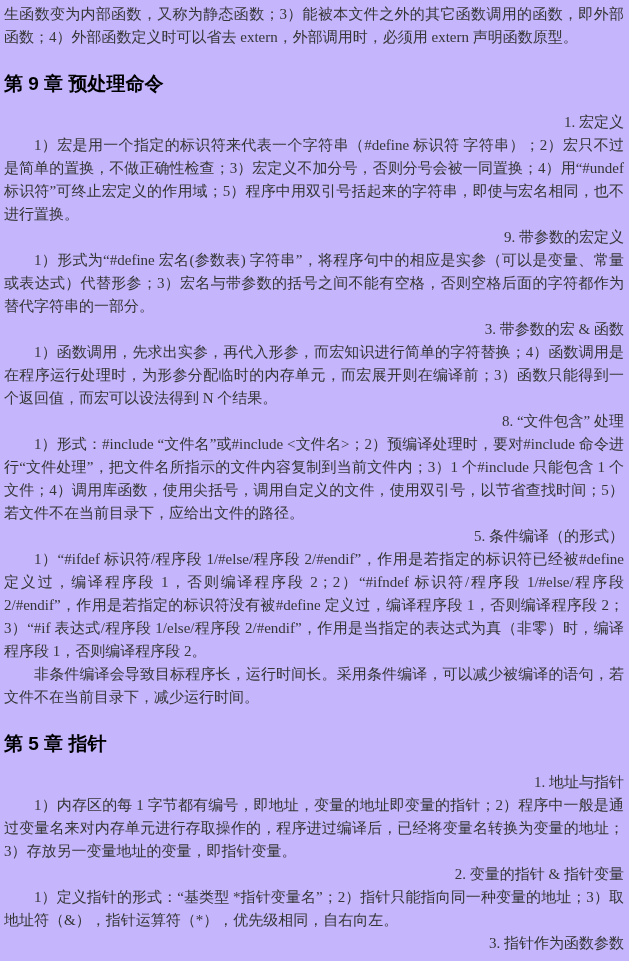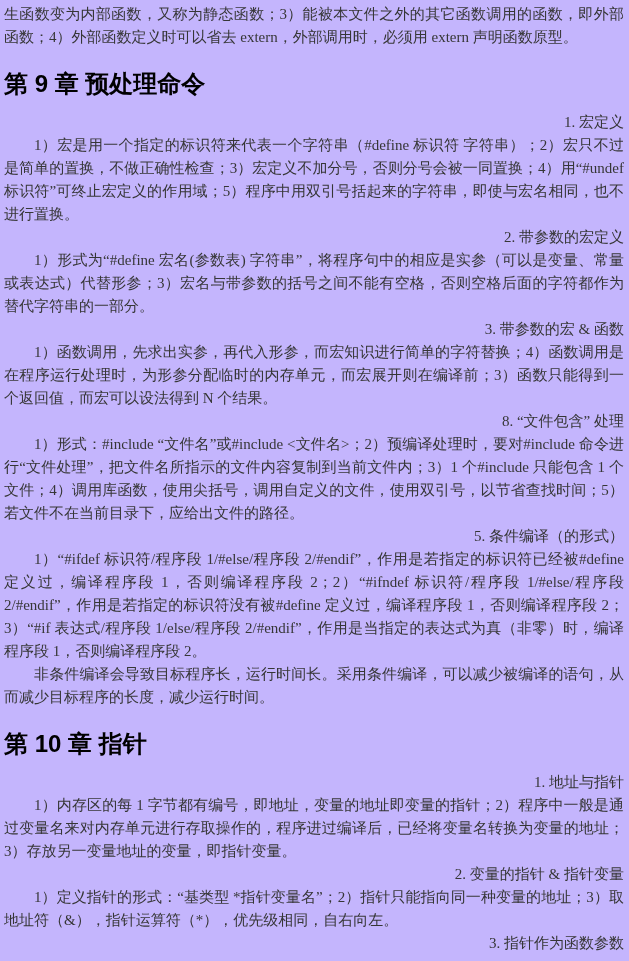--- a/index.html
+++ b/index.html
@@ -30,55 +30,55 @@
   }
   p.section-heading {
     margin: 0;
     font-size: 15px;
     line-height: 23px;
     text-indent: 2em;
     text-align: right;
   }
   h1.chapter-title {
     font-family: "Liberation Sans", sans-serif;
-    font-size: 24px;
+    font-size: 19px;
     line-height: 30px;
     font-weight: 700;
     color: #000000;
     margin: 20px 0 12px 0;
     text-align: left;
   }
 </style>
 </head>
 <body>
 
 <div class="page">
 
   <p class="body-text">生函数变为内部函数，又称为静态函数；3）能被本文件之外的其它函数调用的函数，即外部函数；4）外部函数定义时可以省去 extern，外部调用时，必须用 extern 声明函数原型。</p>
 
   <h1 class="chapter-title">第 9 章 预处理命令</h1>
 
   <p class="section-heading">1. 宏定义</p>
   <p class="body-text indent">1）宏是用一个指定的标识符来代表一个字符串（#define 标识符 字符串）；2）宏只不过是简单的置换，不做正确性检查；3）宏定义不加分号，否则分号会被一同置换；4）用“#undef 标识符”可终止宏定义的作用域；5）程序中用双引号括起来的字符串，即使与宏名相同，也不进行置换。</p>
 
-  <p class="section-heading">2. 带参数的宏定义</p>
+  <p class="section-heading">9. 带参数的宏定义</p>
   <p class="body-text indent">1）形式为“#define 宏名(参数表) 字符串”，将程序句中的相应是实参（可以是变量、常量或表达式）代替形参；3）宏名与带参数的括号之间不能有空格，否则空格后面的字符都作为替代字符串的一部分。</p>
 
   <p class="section-heading">3. 带参数的宏 &amp; 函数</p>
   <p class="body-text indent">1）函数调用，先求出实参，再代入形参，而宏知识进行简单的字符替换；4）函数调用是在程序运行处理时，为形参分配临时的内存单元，而宏展开则在编译前；3）函数只能得到一个返回值，而宏可以设法得到 N 个结果。</p>
 
   <p class="section-heading">8. “文件包含” 处理</p>
   <p class="body-text indent">1）形式：#include “文件名”或#include &lt;文件名&gt;；2）预编译处理时，要对#include 命令进行“文件处理”，把文件名所指示的文件内容复制到当前文件内；3）1 个#include 只能包含 1 个文件；4）调用库函数，使用尖括号，调用自定义的文件，使用双引号，以节省查找时间；5）若文件不在当前目录下，应给出文件的路径。</p>
 
   <p class="section-heading">5. 条件编译（的形式）</p>
   <p class="body-text indent">1）“#ifdef 标识符/程序段 1/#else/程序段 2/#endif”，作用是若指定的标识符已经被#define 定义过，编译程序段 1，否则编译程序段 2；2）“#ifndef 标识符/程序段 1/#else/程序段 2/#endif”，作用是若指定的标识符没有被#define 定义过，编译程序段 1，否则编译程序段 2；3）“#if 表达式/程序段 1/else/程序段 2/#endif”，作用是当指定的表达式为真（非零）时，编译程序段 1，否则编译程序段 2。</p>
 
-  <p class="body-text indent">非条件编译会导致目标程序长，运行时间长。采用条件编译，可以减少被编译的语句，从而减少目标程序的长度，减少运行时间。</p>
+  <p class="body-text indent">非条件编译会导致目标程序长，运行时间长。采用条件编译，可以减少被编译的语句，若文件不在当前目录下，减少运行时间。</p>
 
-  <h1 class="chapter-title">第 10 章 指针</h1>
+  <h1 class="chapter-title">第 5 章 指针</h1>
 
   <p class="section-heading">1. 地址与指针</p>
   <p class="body-text indent">1）内存区的每 1 字节都有编号，即地址，变量的地址即变量的指针；2）程序中一般是通过变量名来对内存单元进行存取操作的，程序进过编译后，已经将变量名转换为变量的地址；3）存放另一变量地址的变量，即指针变量。</p>
 
   <p class="section-heading">2. 变量的指针 &amp; 指针变量</p>
   <p class="body-text indent">1）定义指针的形式：“基类型 *指针变量名”；2）指针只能指向同一种变量的地址；3）取地址符（&amp;），指针运算符（*），优先级相同，自右向左。</p>
 
   <p class="section-heading">3. 指针作为函数参数</p>
 
 </div>

